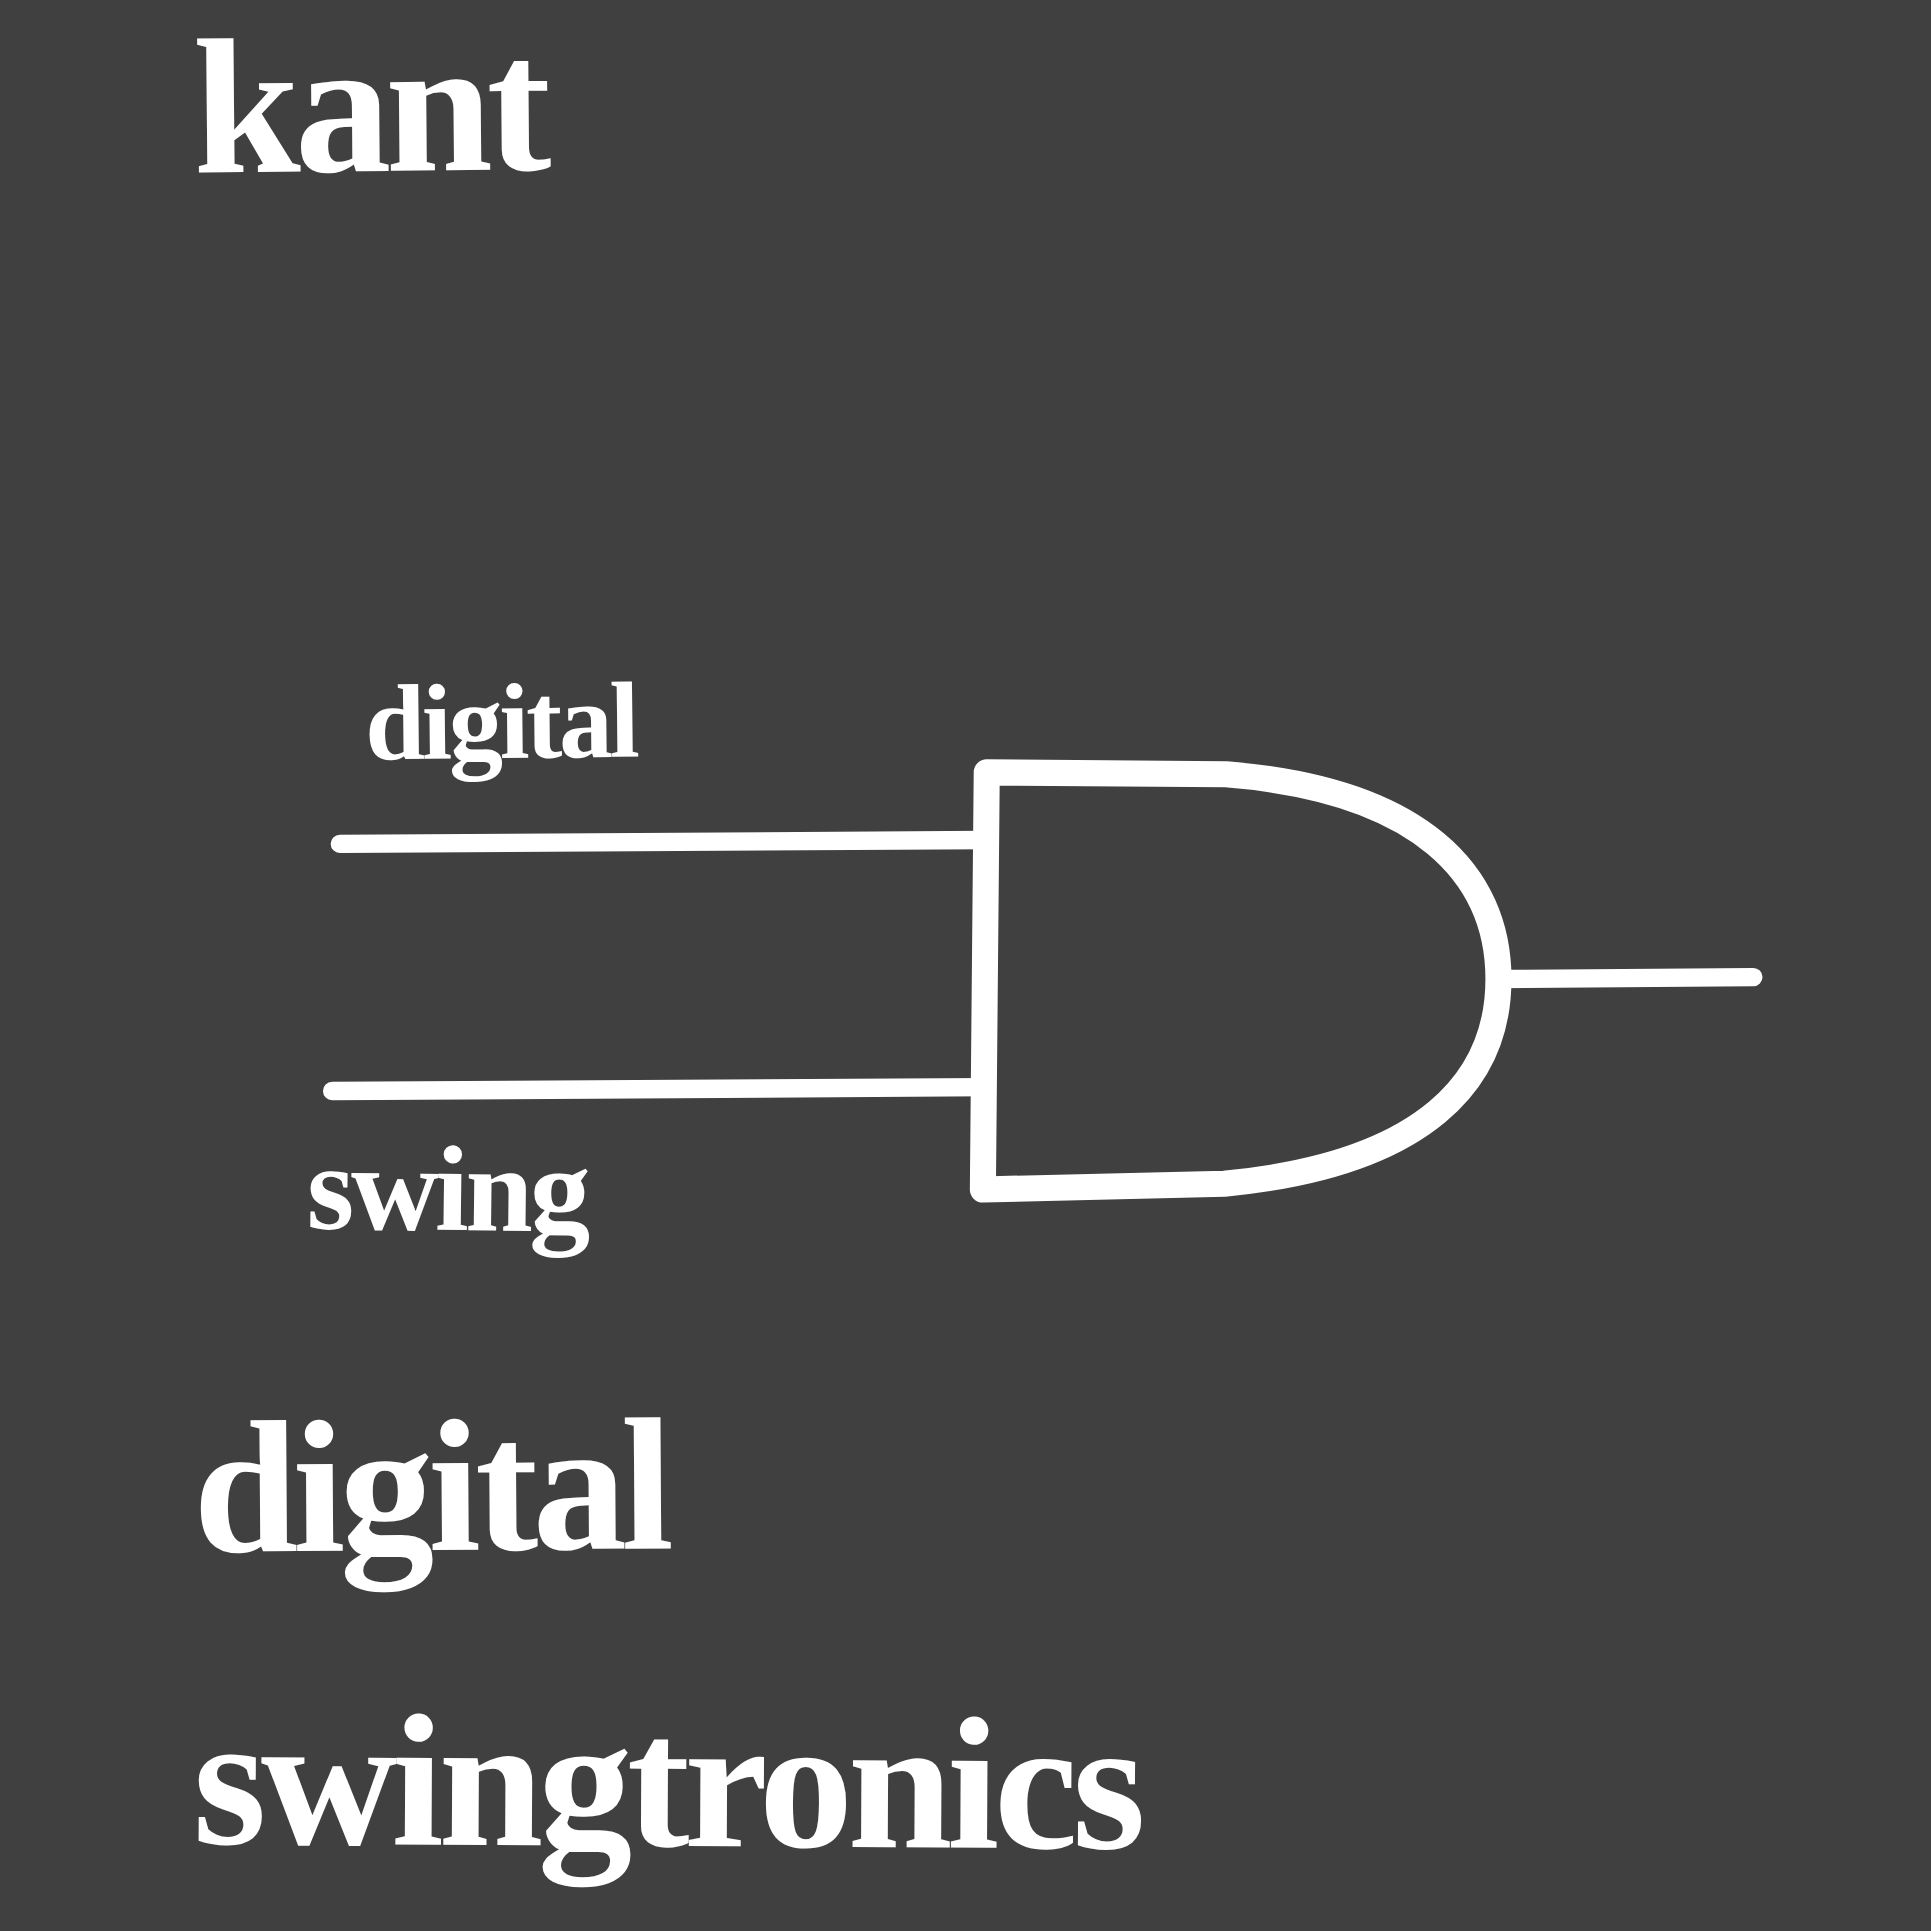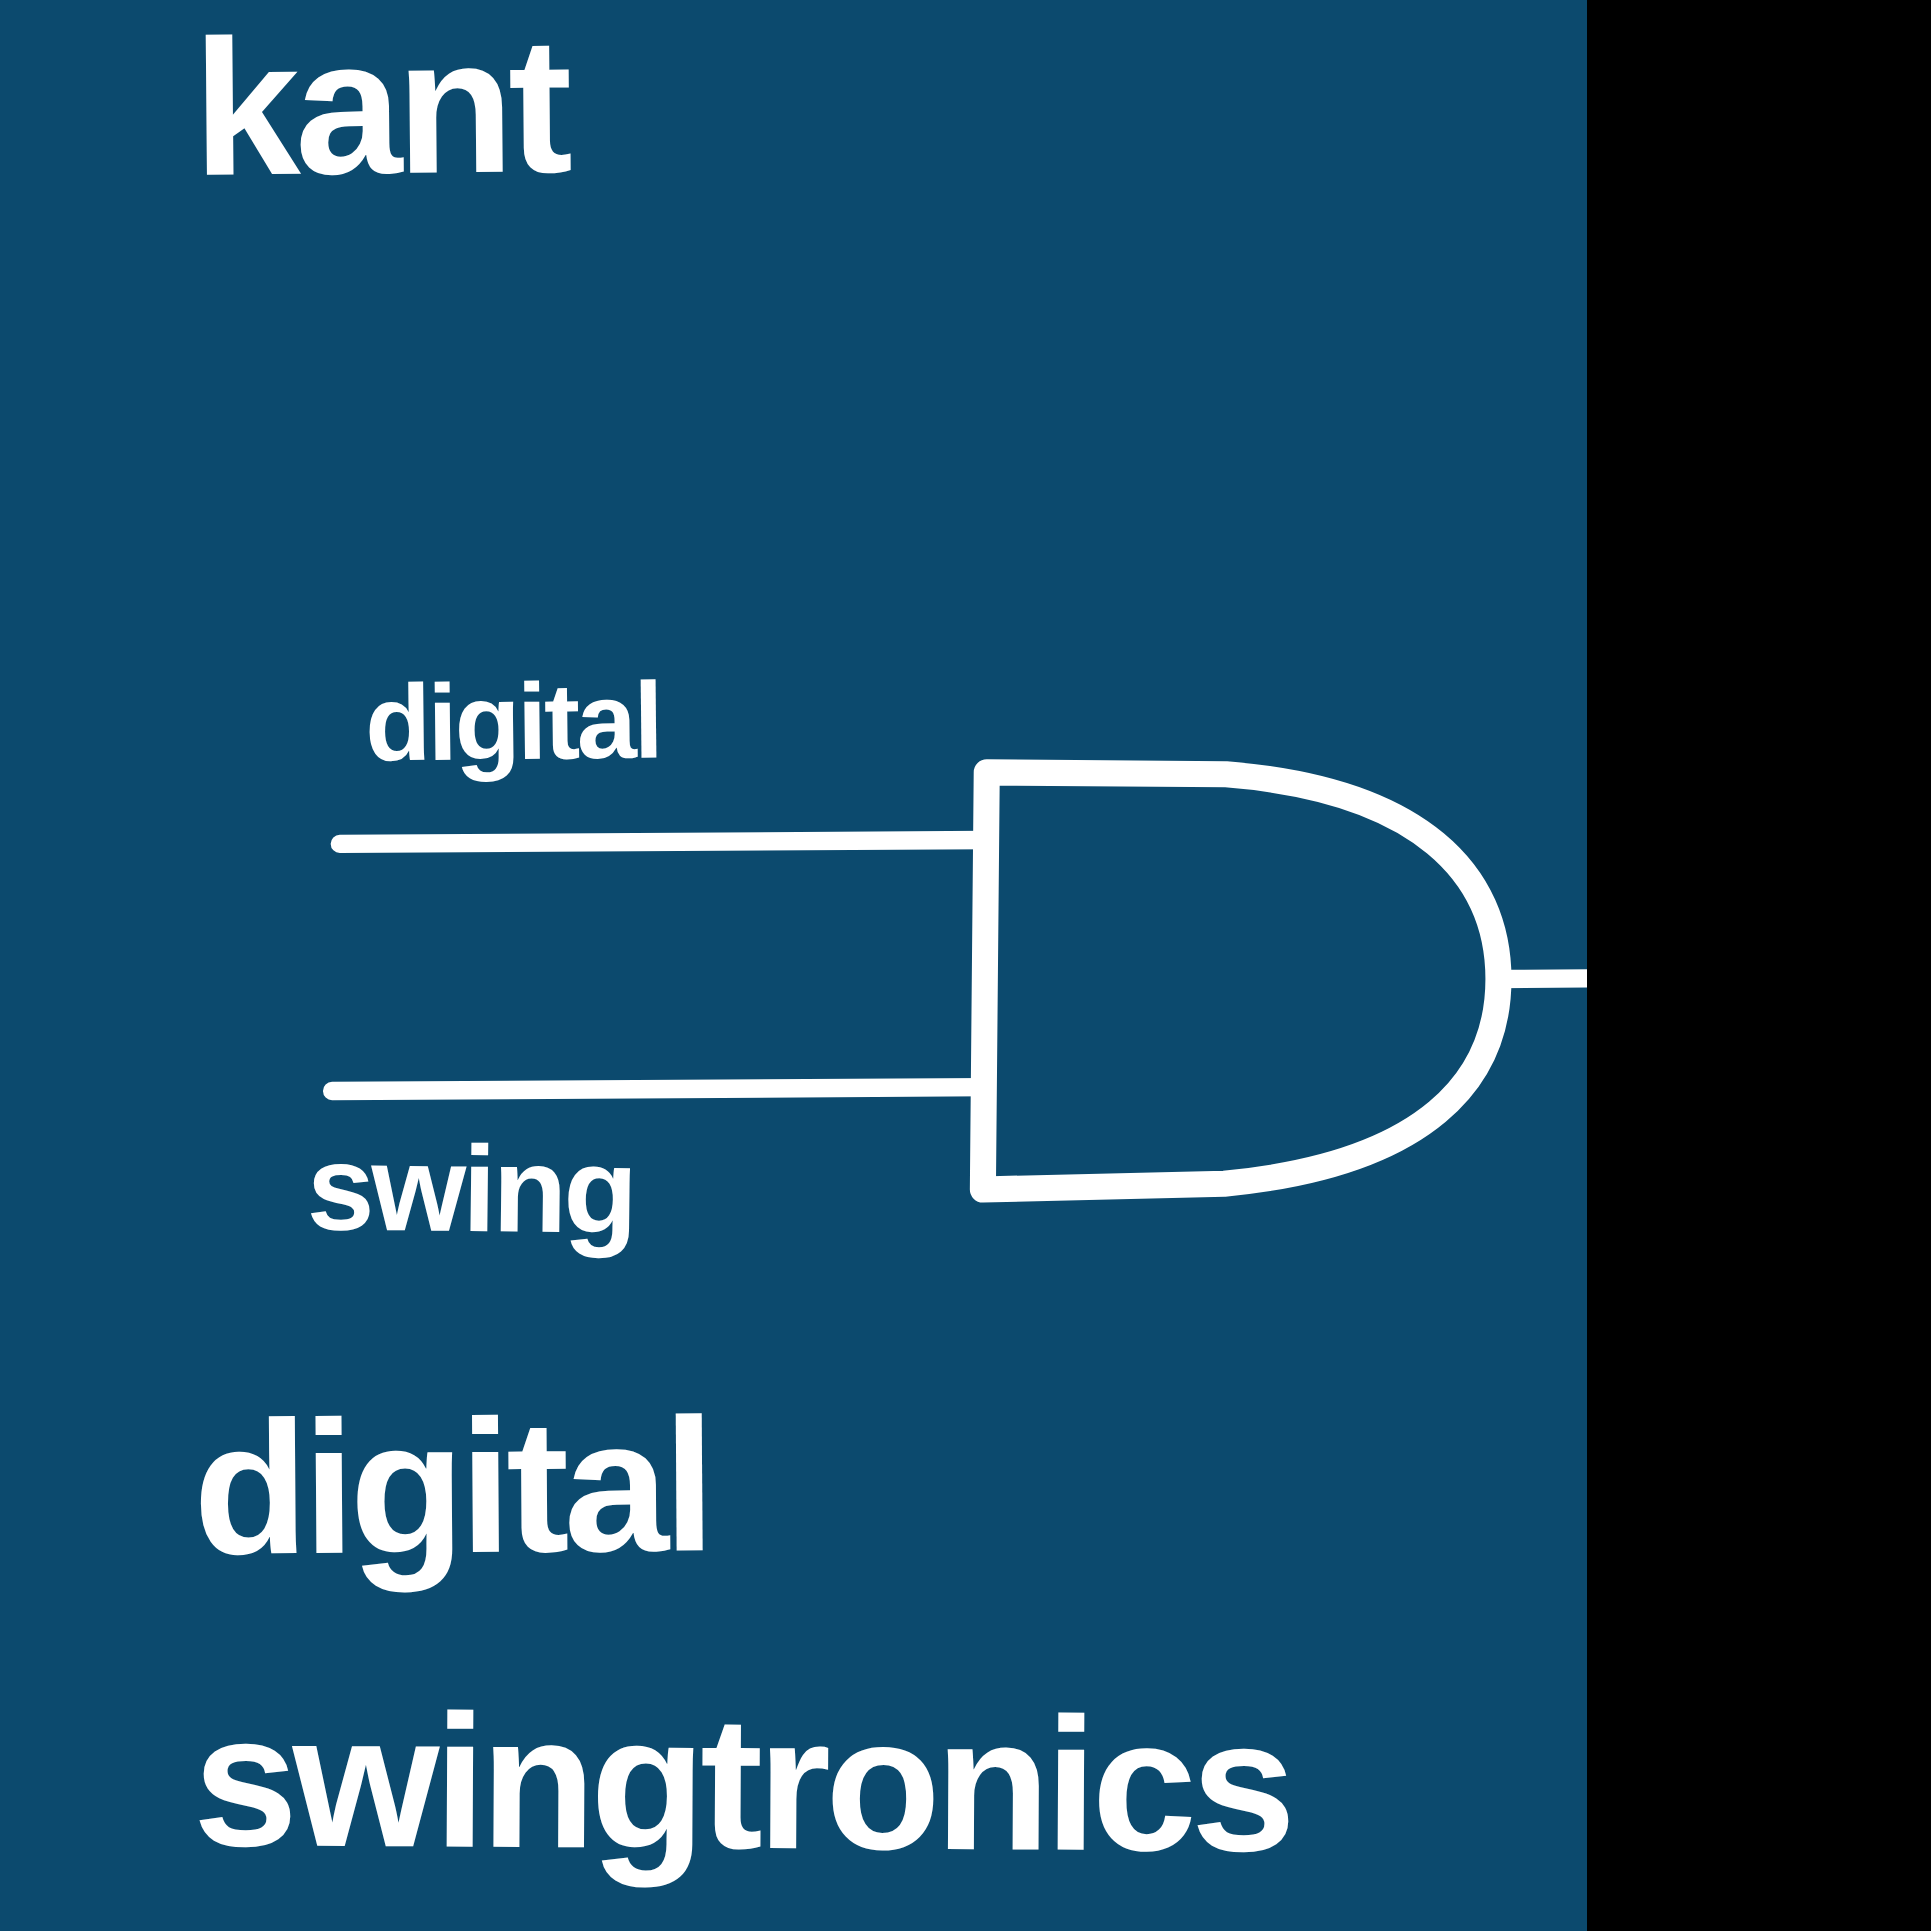--- a/index.html
+++ b/index.html
@@ -2,25 +2,25 @@
 <html><head>
 <meta charset="utf-8">
 <style>
   html, body {
     margin: 0;
     padding: 0;
     background: #000000;
   }
   .canvas {
     position: relative;
-    width: 1587px;
+    width: 1931px;
     height: 1931px;
-    background: #0c4a6e;
+    background: #404040;
     overflow: hidden;
-    font-family: Liberation Sans, sans-serif;
+    font-family: Liberation Serif, serif;
     color: #ffffff;
   }
   .txt {
     position: absolute;
     color: #ffffff;
     font-weight: bold;
     line-height: 1;
     white-space: nowrap;
     letter-spacing: -0.03em;
   }

